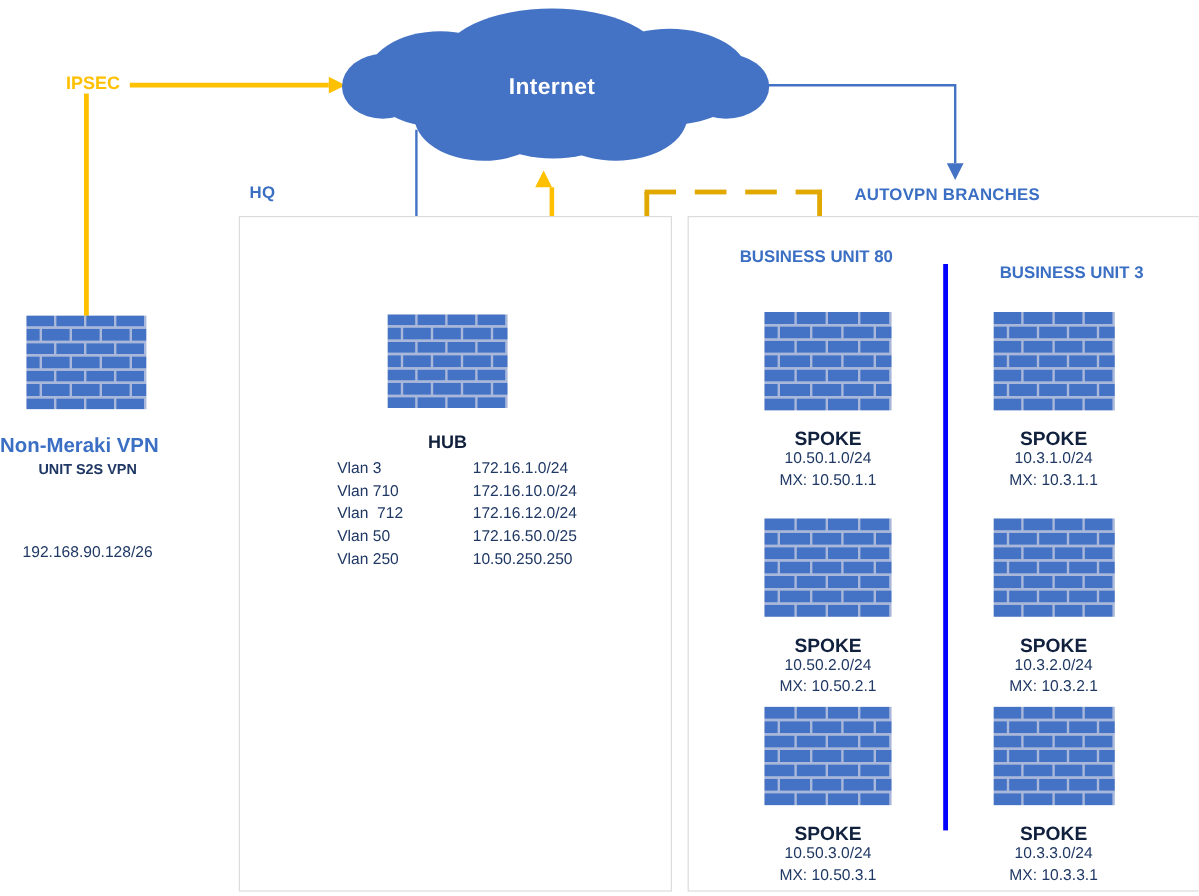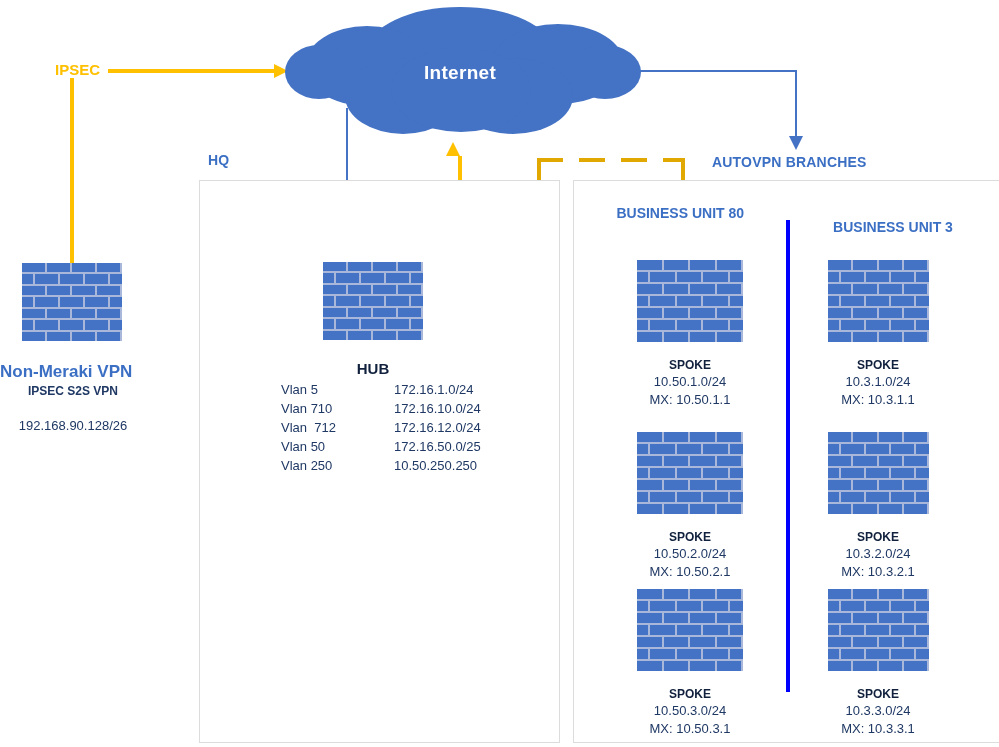--- a/index.html
+++ b/index.html
@@ -105,20 +105,21 @@
     font-weight: bold;
     font-size: 12px;
     white-space: nowrap;
     text-align: center;
   }
   .node-plain {
     color: #1f3864;
     font-size: 13px;
     white-space: nowrap;
     text-align: center;
+    margin-top: 34px;
   }
   .hub-title {
     color: #11213d;
     font-weight: bold;
     font-size: 15px;
     text-align: center;
     white-space: nowrap;
   }
   .vlan-table {
     font-size: 13px;
@@ -129,21 +130,21 @@
     padding: 0 0 2px 0;
     white-space: pre;
     font-size: 13px;
     line-height: 17px;
   }
   .vlan-table td.c2 { padding-left: 58px; }
 
   .spoke-title {
     color: #11213d;
     font-weight: bold;
-    font-size: 12px;
+    font-size: 16px;
     text-align: center;
     white-space: nowrap;
   }
   .spoke-line {
     color: #1f3864;
     font-size: 13px;
     text-align: center;
     white-space: nowrap;
   }
   .unit-label {
@@ -262,21 +263,21 @@
         <div class="brick" style="left: 87.5px; width: 12.5px;"></div>
       </div>
       <div class="brick-row" style="height: 9.42857px; margin-bottom: 0px;">
         <div class="brick" style="left: 0px; width: 23px;"></div>
         <div class="brick" style="left: 25px; width: 23px;"></div>
         <div class="brick" style="left: 50px; width: 23px;"></div>
         <div class="brick" style="left: 75px; width: 23px;"></div>
       </div>
     </div>
   <div class="abs node-title-blue" style="left:0px; top:362px; width:146px;">Non-Meraki VPN</div>
-  <div class="abs node-sub-bold" style="left:0px; top:384px; width:146px;">IPSEC S2S VPN</div>
+  <div class="abs node-sub-bold" style="left:0px; top:384px; width:146px;">UNIT S2S VPN</div>
   <div class="abs node-plain" style="left:0px; top:418px; width:146px;">192.168.90.128/26</div>
 
   <div class="abs region-box" style="left:199px; top:180px; width:361px; height:563px;"></div>
 
   <div class="abs firewall" style="left:323px; top:262px; width:100px; height:78px;">
       <div class="brick-row" style="height: 9.42857px; margin-bottom: 2px;">
         <div class="brick" style="left: 0px; width: 23px;"></div>
         <div class="brick" style="left: 25px; width: 23px;"></div>
         <div class="brick" style="left: 50px; width: 23px;"></div>
         <div class="brick" style="left: 75px; width: 23px;"></div>
@@ -320,21 +321,21 @@
         <div class="brick" style="left: 50px; width: 23px;"></div>
         <div class="brick" style="left: 75px; width: 23px;"></div>
       </div>
     </div>
 
   <div class="abs hub-title" style="left:323px; top:360px; width:100px;">HUB</div>
 
   <table class="abs vlan-table" style="left:281px; top:381px;">
     <tbody>
         <tr>
-          <td class="c1">Vlan 5</td>
+          <td class="c1">Vlan 3</td>
           <td class="c2">172.16.1.0/24</td>
         </tr>
         <tr>
           <td class="c1">Vlan 710</td>
           <td class="c2">172.16.10.0/24</td>
         </tr>
         <tr>
           <td class="c1">Vlan  712</td>
           <td class="c2">172.16.12.0/24</td>
         </tr>

